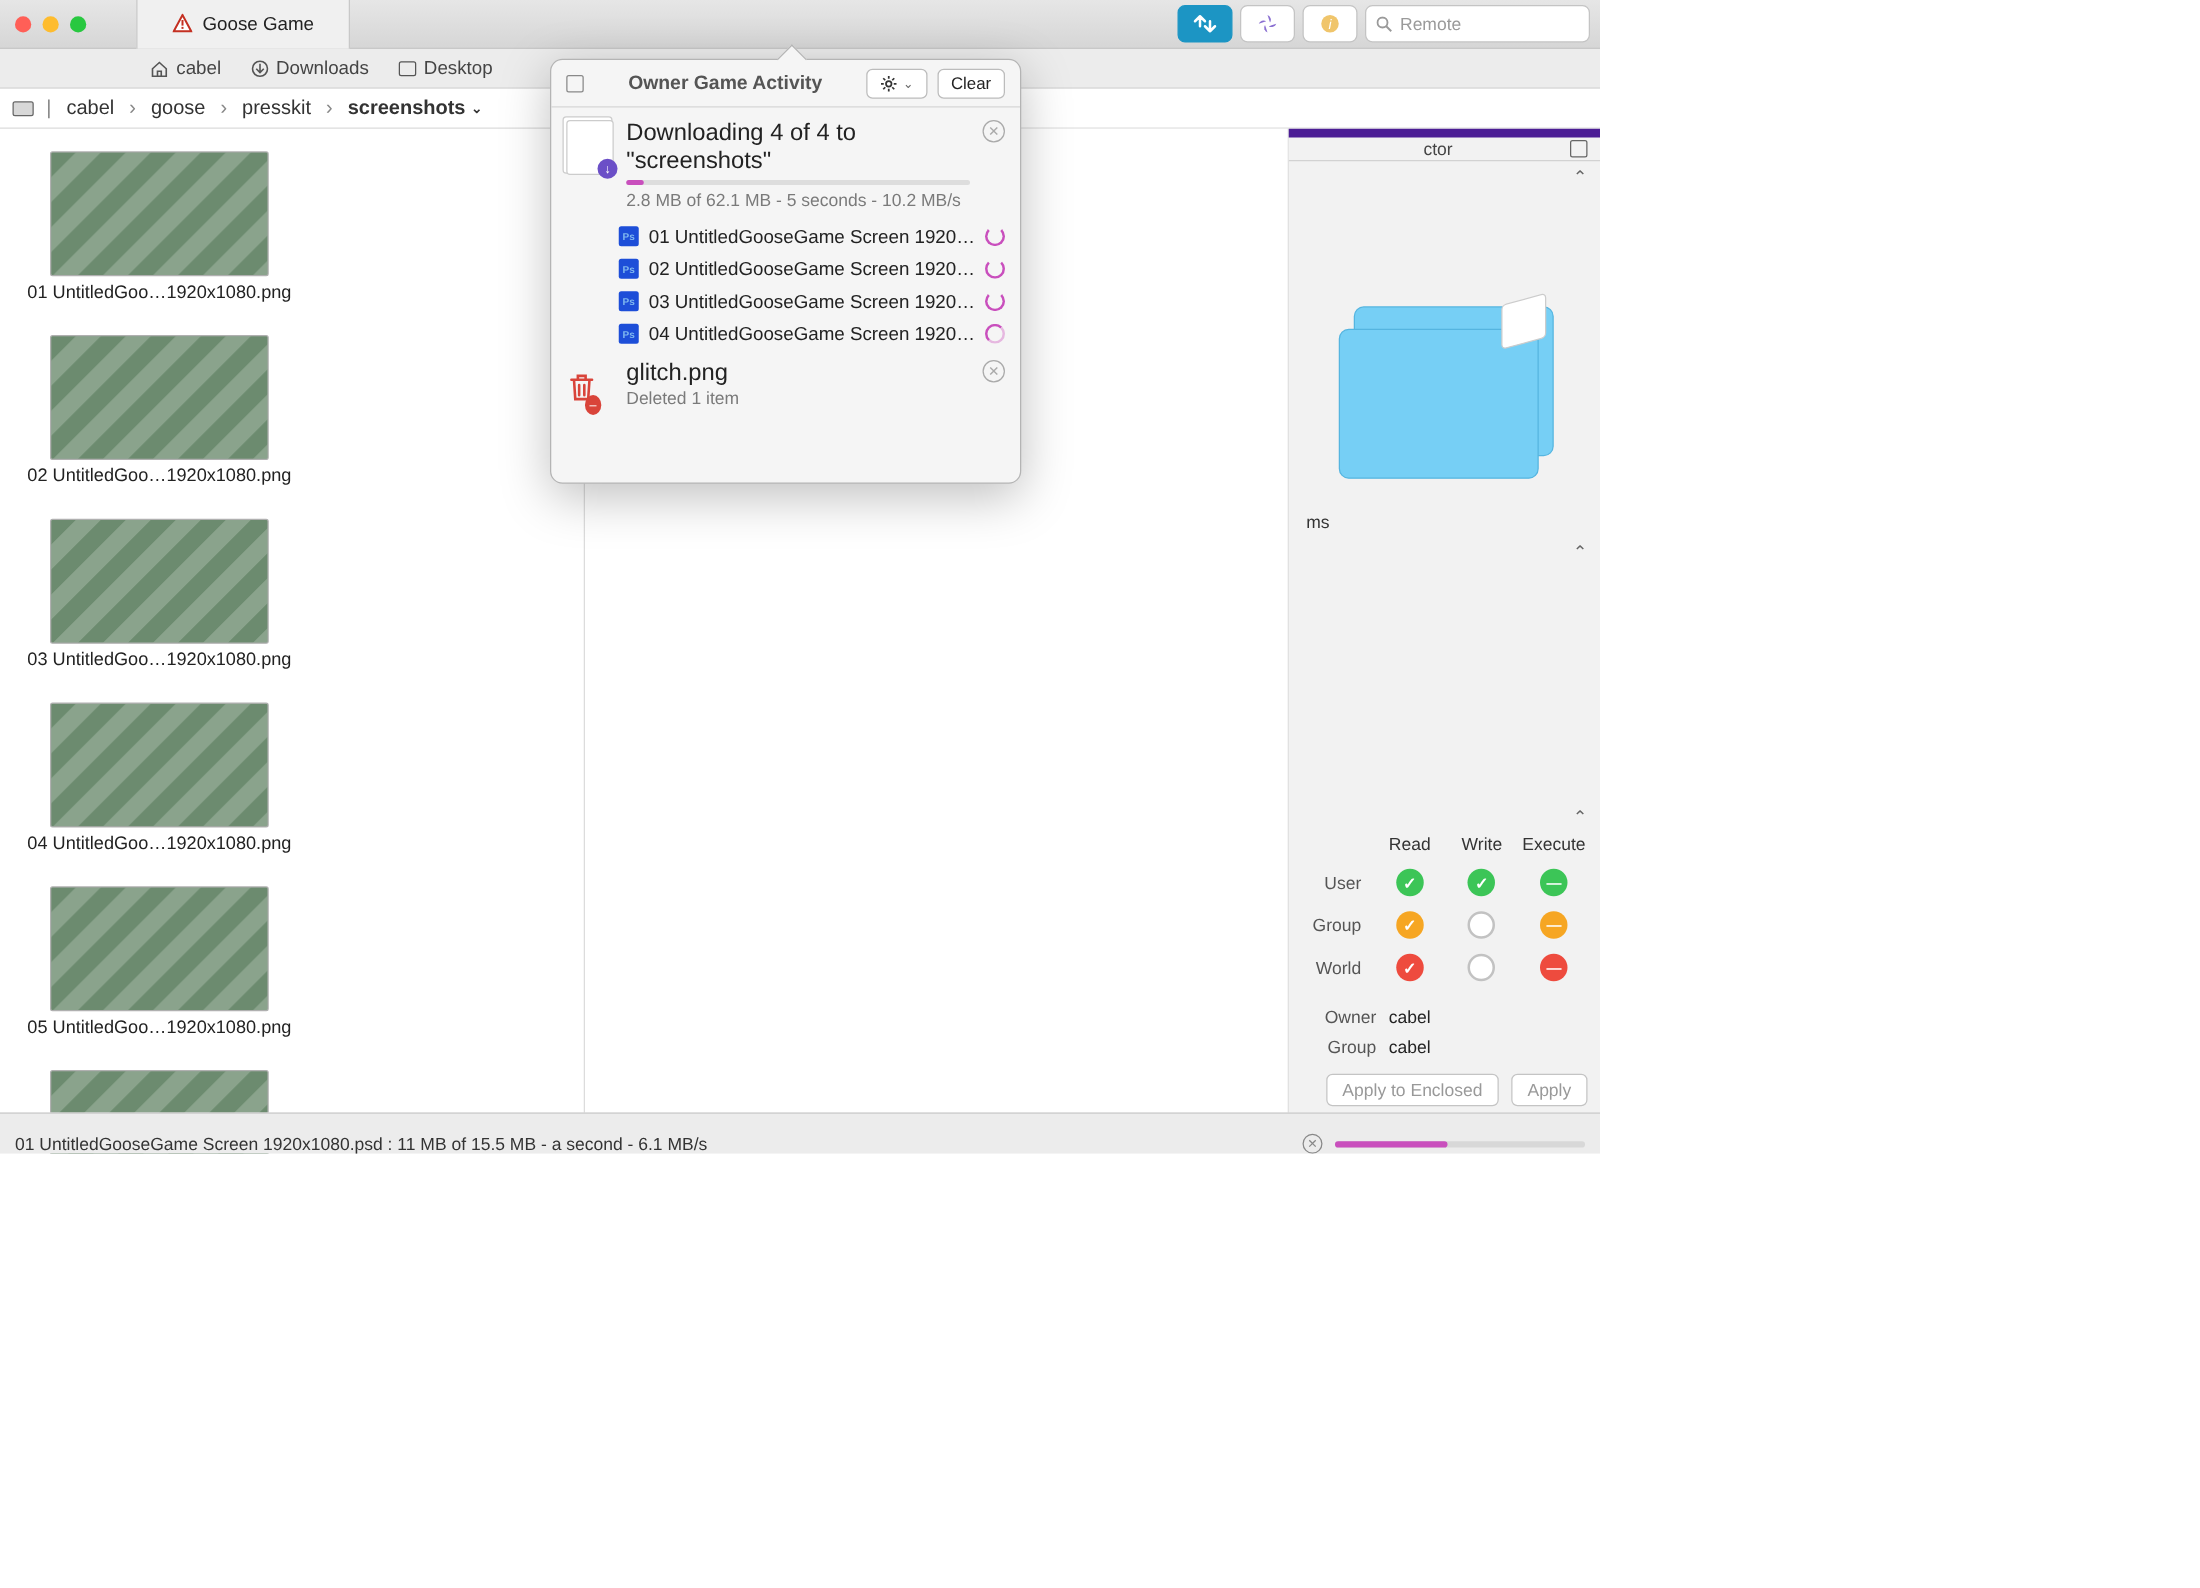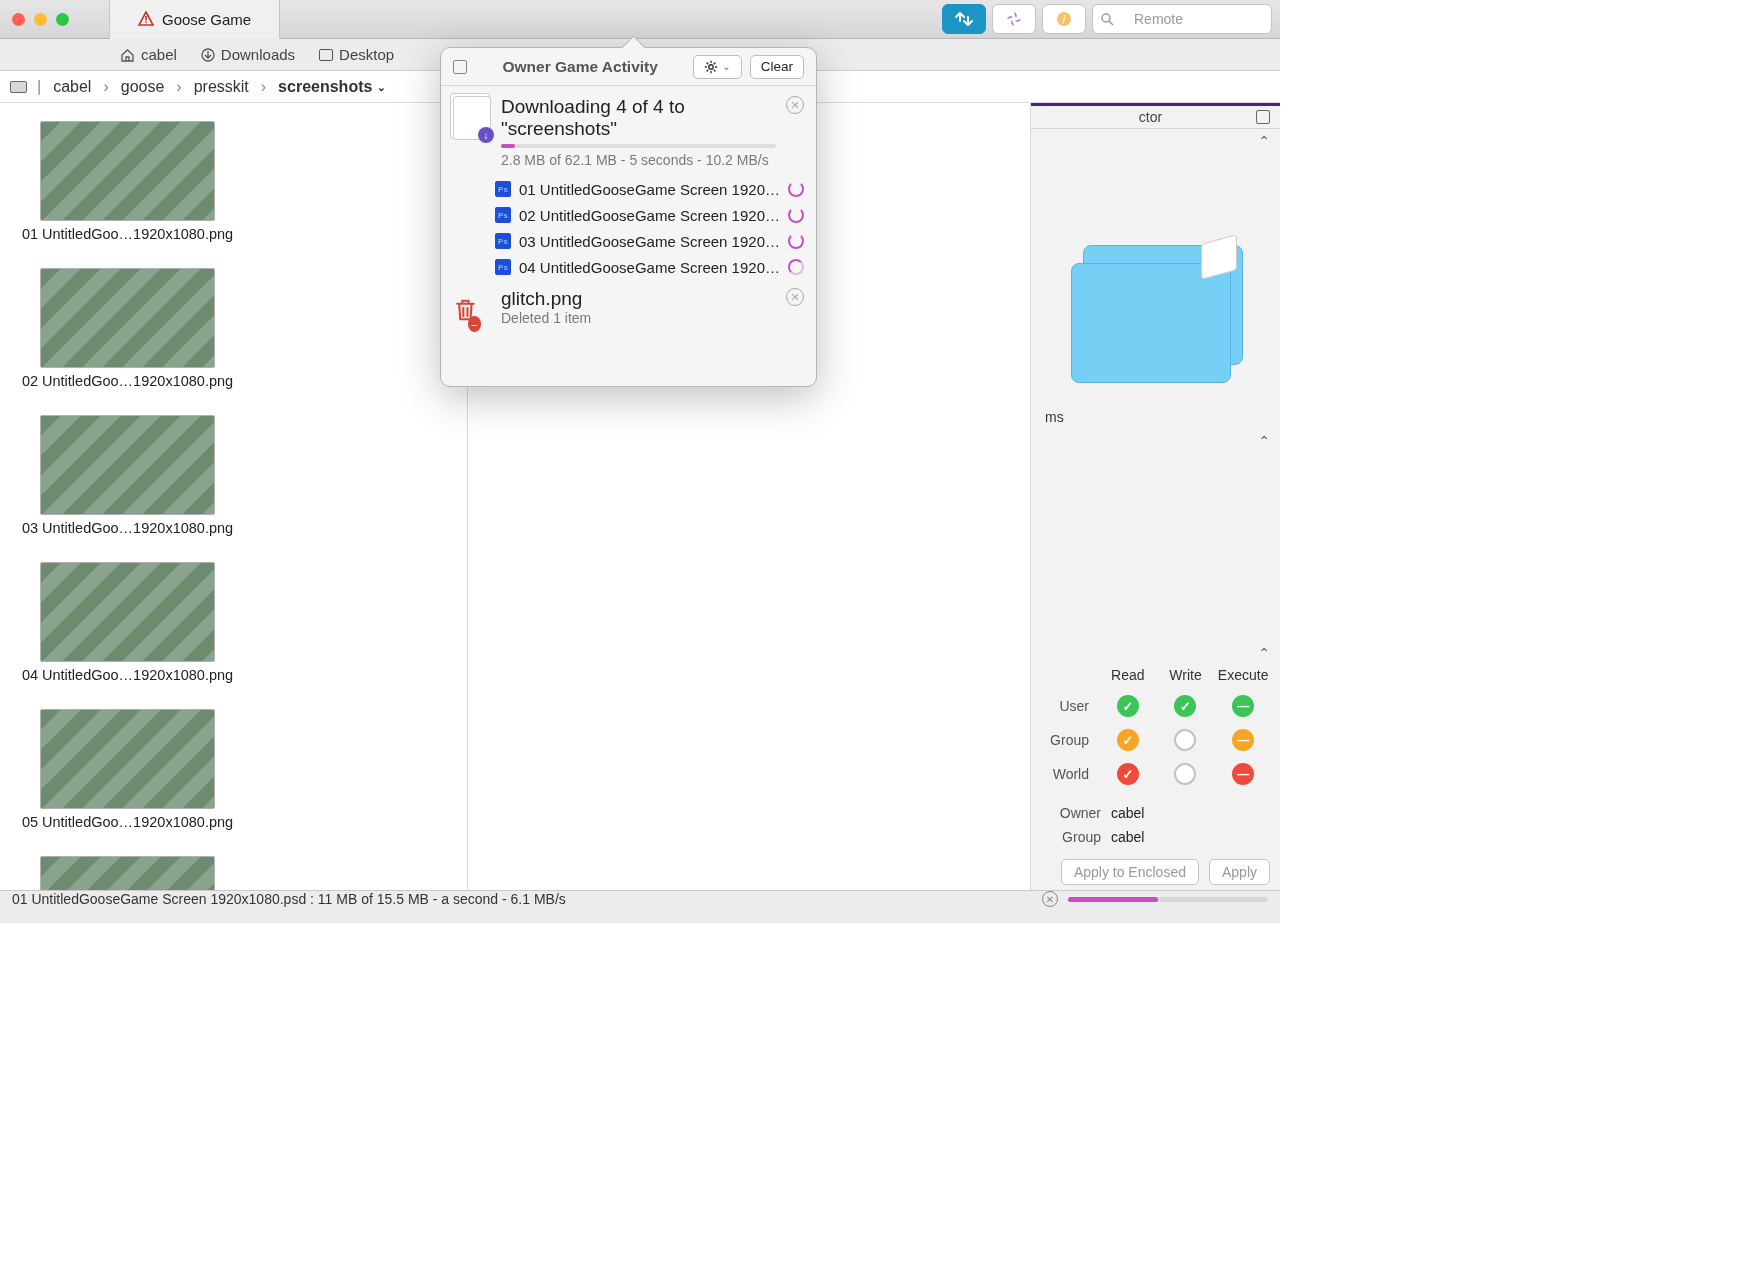--- a/index.html
+++ b/index.html
@@ -8,21 +8,21 @@
 
 .titlebar { height: 39px; background: linear-gradient(#e6e6e6,#d6d6d6); border-bottom: 1px solid #b8b8b8; display: flex; align-items: center; position: relative; }
 .traffic { display: flex; gap: 9px; margin-left: 12px; }
 .dot { width: 13px; height: 13px; border-radius: 50%; }
 .dot.red{background:#ff5f57;} .dot.yellow{background:#febc2e;} .dot.green{background:#28c840;}
 .titlebar .tab { margin-left: 40px; height: 39px; display: flex; align-items: center; padding: 0 28px; background: #f0f0f0; border-right: 1px solid #c8c8c8; border-left: 1px solid #c8c8c8; gap: 8px; font-size: 15px; font-weight: 500; }
 .warn-icon { width:16px; height:16px; display:inline-block; }
 .titlebar .tools { position: absolute; right: 8px; top: 4px; display: flex; gap: 6px; align-items: center; }
 .tool-btn { width: 44px; height: 30px; background: #fff; border: 1px solid #c4c4c4; border-radius: 6px; display:flex; align-items:center; justify-content:center; }
 .tool-btn.active { background:#1c95c4; border-color:#1c95c4; }
-.search-remote { width: 180px; height: 30px; background:#fff; border:1px solid #c4c4c4; border-radius:6px; display:flex; align-items:center; padding:0 8px; gap:20px; color:#9a9a9a; }
+.search-remote { width: 180px; height: 30px; background:#fff; border:1px solid #c4c4c4; border-radius:6px; display:flex; align-items:center; padding:0 8px; gap:6px; color:#9a9a9a; }
 
 
 .favbar { height: 32px; background: #ececec; border-bottom:1px solid #cfcfcf; display:flex; align-items:center; gap: 24px; padding-left: 120px; color:#444; font-size:15px; }
 .favbar .fav { display:flex; align-items:center; gap:6px; }
 .square-icon { width:14px; height:12px; border:1.5px solid #555; border-radius:2px; display:inline-block; }
 
 
 .pathbar { height: 32px; background:#fff; border-bottom:1px solid #dcdcdc; display:flex; align-items:center; font-size:16px; padding-left:10px; gap:10px; color:#333;}
 .pathbar .disk { width:17px; height:12px; background:#d8d8d8; border:1px solid #666; border-radius:2px; display:inline-block;}
 .pathbar .seg{padding:0 2px;}
@@ -35,21 +35,21 @@
 .left { width: 468px; border-right:1px solid #dcdcdc; }
 .mid  { flex:1; background:#fff; position:relative; }
 .right{ width: 250px; border-left:1px solid #dcdcdc; background:#f2f2f2; display:flex; flex-direction:column; }
 
 .thumbs { display:flex; flex-wrap:wrap; gap: 26px 40px; padding: 18px 30px; }
 .thumb { width: 195px; display:flex; flex-direction:column; align-items:center; gap: 5px;}
 .thumb .img{ width: 175px; height: 100px; border:1px solid #b0b0b0; border-radius:2px; background:#77917a; background-image: linear-gradient(135deg,#6c8b6f 25%,#8aa38c 25%,#8aa38c 50%,#6c8b6f 50%,#6c8b6f 75%,#8aa38c 75%); background-size:40px 40px;}
 .thumb .label { font-size:14.5px; color:#222; text-align:center; white-space:nowrap;}
 
 
-.section-head{ height:26px; background:#f2f2f2; border-top:3px solid #4c1d95; border-bottom:1px solid #d2d2d2; display:flex; align-items:center; justify-content:space-between; padding:0 10px; color:#444; font-size:14px;}
+.section-head{ height:26px; background:#f2f2f2; border-top:7px solid #4c1d95; border-bottom:1px solid #d2d2d2; display:flex; align-items:center; justify-content:space-between; padding:0 10px; color:#444; font-size:14px;}
 .section-head .dup{width:14px;height:14px; border:1.5px solid #666; border-radius:2px;}
 .folder-preview{ flex:0 0 auto; height:240px; display:flex; align-items:flex-end; justify-content:center;}
 .folder-stack{ width:170px; height:150px; position:relative;}
 .folder-stack .f{position:absolute; width:160px; height:120px; background:#76cff5; border-radius:8px; border:1px solid #55b5e0;}
 .folder-stack .f1{left:12px; top:6px;}
 .folder-stack .f2{left:0; top:24px;}
 .folder-stack .dog-ear{position:absolute; top:0; right:4px; width:36px; height:36px; background:#fff; border:1px solid #ccc; transform:skew(0,-15deg); border-radius:4px;}
 .item-info{ padding:8px 14px; font-size:14px; color:#333;margin-top:12px;}
 .perm-table{ padding: 6px 8px 10px 8px; }
 .perm-head{ display:grid; grid-template-columns: 60px 1fr 1fr 1fr; text-align:center; font-size:14px; color:#333; margin-bottom:6px;}
@@ -60,21 +60,21 @@
 .pill.dash::after{content:"—"; font-size:12px; font-weight:bold;}
 .pill.blank{background:#fff; border:2px solid #c2c2c2;}
 .pill.green{background:#3cc557;} .pill.orange{background:#f6a623;} .pill.red{background:#ee4b3e;}
 .kvrow{display:flex; align-items:center; gap:10px; padding:4px 14px; font-size:14px;}
 .kvrow .k{width:56px; text-align:right; color:#555;}
 .kvrow input{width:54px; height:22px; border:1px solid #c4c4c4; border-radius:4px; text-align:center; color:#aaa;}
 .apply-row{display:flex; gap:10px; justify-content:flex-end; padding:10px;}
 .btn{padding:4px 12px; border:1px solid #c4c4c4; border-radius:5px; background:#fff; color:#999; font-size:14px;}
 
 
-.status{position:absolute; bottom:0; left:0; right:0; height:28px; background:#ececec; border-top:1px solid #cacaca; display:flex; align-items:flex-end; padding:16px 12px; font-size:14px; color:#333;}
+.status{position:absolute; bottom:0; left:0; right:0; height:28px; background:#ececec; border-top:1px solid #cacaca; display:flex; align-items:flex-start; padding:16px 12px; font-size:14px; color:#333;}
 .status .right-side{margin-left:auto; display:flex; align-items:center; gap:10px;}
 .cancel-x{width:16px;height:16px;border:1.5px solid #888;border-radius:50%; display:flex;align-items:center;justify-content:center; font-size:10px; color:#888;}
 .mini-prog{width:200px; height:5px; background:#d8d8d8; border-radius:3px; position:relative;}
 .mini-prog .fill{position:absolute; left:0; top:0; bottom:0; width:45%; background:#c94fbd; border-radius:3px;}
 
 
 .popover{ position:absolute; left:440px; top:47px; width:377px; background:#f5f5f5; border:1px solid #b4b4b4; border-radius:10px; box-shadow:0 10px 40px rgba(0,0,0,.25); z-index:50;}
 .popover::before{content:""; position:absolute; top:-9px; left:184px; width:16px; height:16px; background:#f5f5f5; border-left:1px solid #b4b4b4; border-top:1px solid #b4b4b4; transform:rotate(45deg);}
 .pop-head{height:38px; display:flex; align-items:center; padding:0 12px; border-bottom:1px solid #d6d6d6; gap:8px;}
 .pop-head .title{flex:1; text-align:center; font-weight:600; color:#555; font-size:15.5px;}

